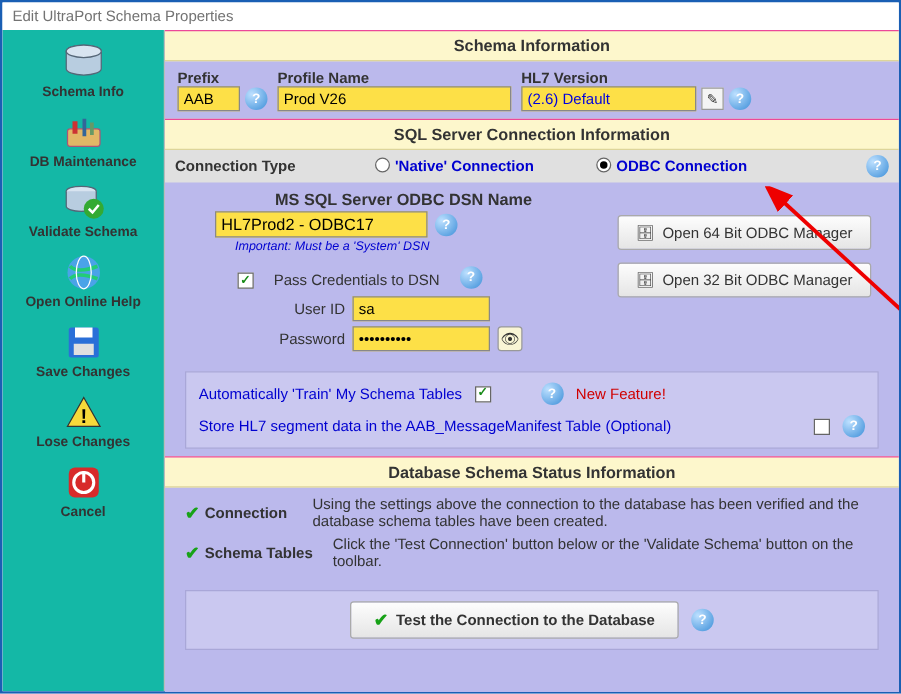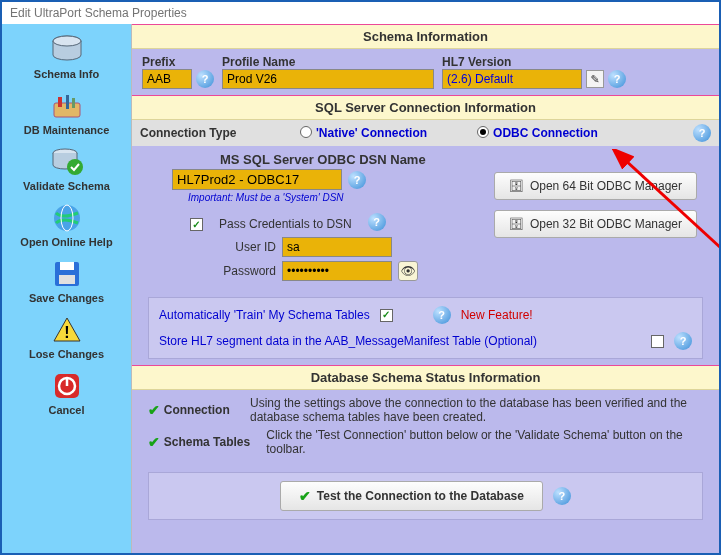--- a/index.html
+++ b/index.html
@@ -1,36 +1,36 @@
 <!DOCTYPE html>
 <html><head>
 <meta charset="utf-8">
 <style>
   * { box-sizing: border-box; }
   body { margin: 0; font-family: "Segoe UI", Tahoma, sans-serif; font-size: 12px; color: #333; background: #fff; }
   .window { width: 721px; height: 555px; border: 2px solid #1a5fb4; background: #fff; display: flex; flex-direction: column; }
   .titlebar { padding: 4px 8px; font-size: 12px; color: #737373; background: #fff; }
   .body { display: flex; flex: 1; overflow: hidden; }
-  .sidebar { width: 130px; background: #7dd3fc; border-right: 1px solid #bbb; padding-top: 6px; display: flex; flex-direction: column; align-items: center; }
+  .sidebar { width: 130px; background: #14b8a6; border-right: 1px solid #bbb; padding-top: 6px; display: flex; flex-direction: column; align-items: center; }
   .side-item { width: 100%; text-align: center; padding: 2px 0 6px; cursor: pointer; }
   .side-item .icon { width: 36px; height: 36px; margin: 0 auto; display: flex; align-items: center; justify-content: center; }
   .side-item .lbl { font-size: 11px; font-weight: bold; }
   .main { flex: 1; background: #bbb9ec; overflow: auto; position: relative; }
   .section-hdr { background: #fdf7cc; text-align: center; font-weight: bold; font-size: 13px; padding: 4px 0; border-top: 1px solid #ec4899; border-bottom: 1px solid #ddd59a; }
   .subhdr { background: #e0e0e0; font-weight: bold; font-size: 12px; padding: 4px 8px; display: flex; align-items: center; gap: 40px; }
   .subhdr .label { color: #333; min-width: 120px; }
   .radio-group { display: flex; gap: 50px; align-items: center; flex: 1; }
   .radio { display: flex; gap: 4px; cursor: pointer; }
   .radio-circle { width: 12px; height: 12px; border: 1px solid #666; border-radius: 50%; display: inline-flex; align-items: center; justify-content: center; background: #fff; }
   .radio-circle.sel::after { content: ""; width: 6px; height: 6px; background: #000; border-radius: 50%; }
   .link { color: #0000d0; cursor: pointer; }
   .fields { padding: 6px 10px 6px 10px; }
   .lbl-bold { font-weight: bold; font-size: 12px; }
   .lbl-sm { font-weight: bold; font-size: 12px; text-align: center; }
-  input[type=text] { font-size: 12px; padding: 2px 4px; border: 1px solid #888; background: #eab308; }
+  input[type=text] { font-size: 12px; padding: 2px 4px; border: 1px solid #888; background: #fde047; }
   .help-btn { width: 18px; height: 18px; border-radius: 50%; background: radial-gradient(circle at 30% 30%, #bde0ff, #3b8ed8); color: #fff; font-size: 11px; font-weight: bold; display: inline-flex; align-items: center; justify-content: center; cursor: pointer; }
   .small-btn { width: 18px; height: 18px; border: 1px solid #999; background: #f4f4f4; display: inline-flex; align-items: center; justify-content: center; cursor: pointer; font-size: 11px; }
   .italic-note { color: #0000d0; font-style: italic; font-size: 10px; margin-left: 16px; margin-top: 2px; }
   .dsn-area { display: flex; gap: 20px; align-items: flex-start; }
   .btn { background: linear-gradient(#fdfdfd, #e5e5e5); border: 1px solid #aaa; border-radius: 3px; padding: 6px 14px; cursor: pointer; font-size: 12px; display: flex; align-items: center; gap: 6px; min-width: 198px; justify-content: center; }
   .checkbox { width: 13px; height: 13px; border: 1px solid #666; background: #fff; display: inline-flex; align-items: center; justify-content: center; font-size: 10px; color: #0a0; line-height: 1; }
   .checkbox.checked::after { content: "✓"; font-weight: bold; color: #178a17; }
   .options-box { background: #cac8f0; border: 1px solid #a9a7d8; margin: 6px 16px; padding: 8px 10px; }
   .options-row { display: flex; align-items: center; gap: 10px; margin-bottom: 8px; color: #0000d0; font-size: 12px; }
   .status-box { padding: 6px 16px; }
@@ -132,21 +132,21 @@
         <div style="display:flex; gap:8px; align-items:flex-end;">
           <div>
             <div class="lbl-bold">Prefix</div>
             <div style="display:flex; align-items:center; gap:4px;">
               <input type="text" style="width: 50px;" value="AAB">
               <span class="help-btn">?</span>
             </div>
           </div>
           <div>
             <div class="lbl-bold">Profile Name</div>
-            <input type="text" style="width: 212px;" value="Prod V26">
+            <input type="text" style="width: 187px;" value="Prod V26">
           </div>
           <div>
             <div class="lbl-bold">HL7 Version</div>
             <div style="display:flex; align-items:center; gap:4px;">
               <input type="text" style="width: 140px; color: rgb(0, 0, 221);" readonly="" value="(2.6) Default">
               <span class="small-btn">✎</span>
               <span class="help-btn">?</span>
             </div>
           </div>
         </div>

